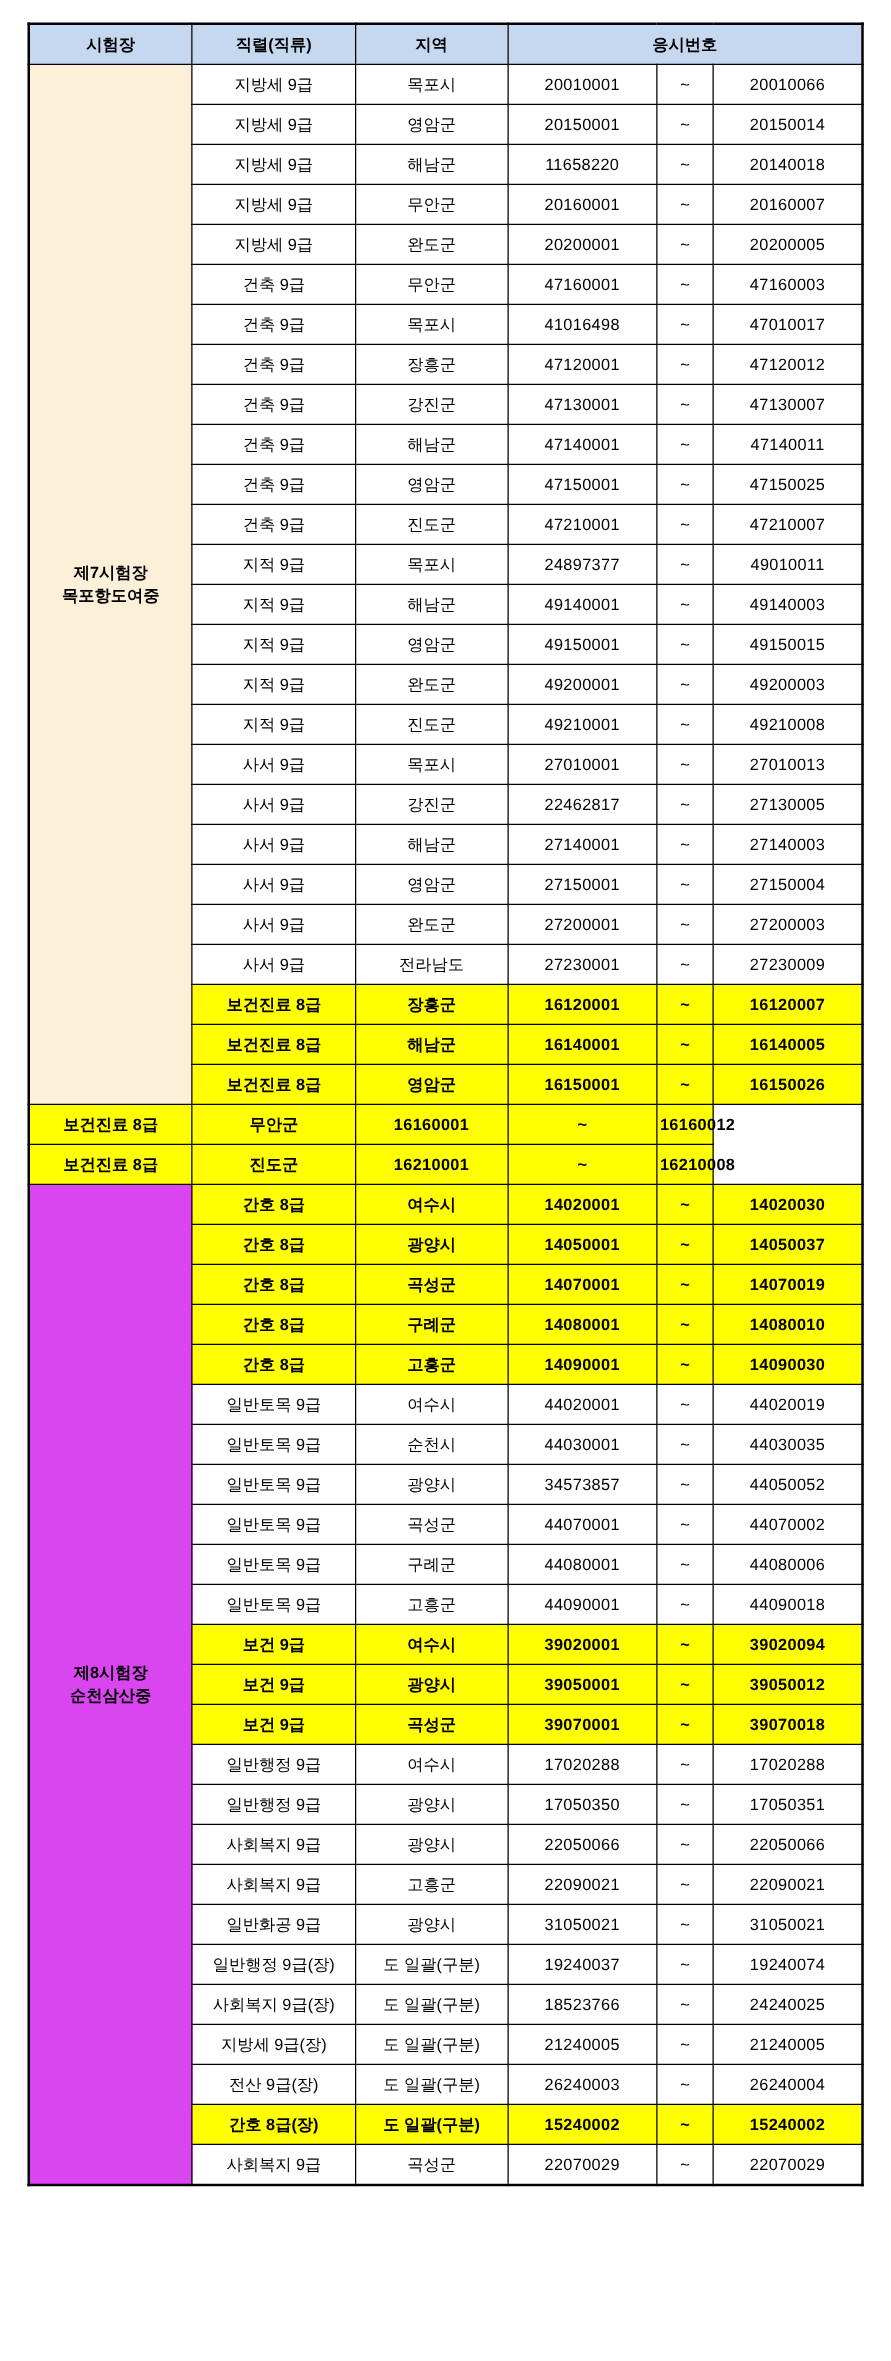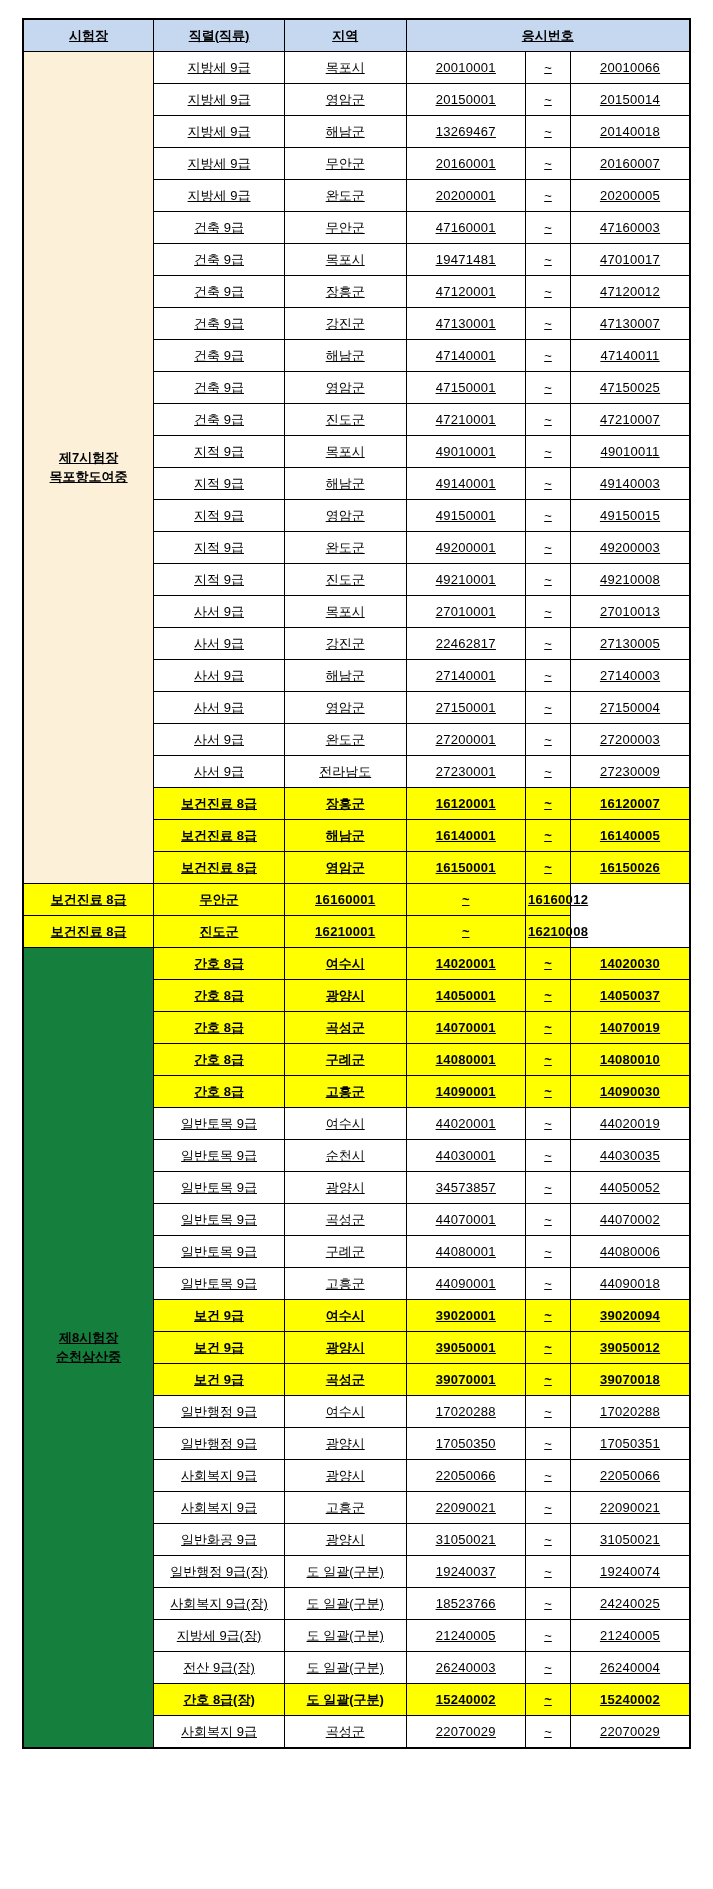--- a/index.html
+++ b/index.html
@@ -9,21 +9,20 @@
   }
   body {
     font-family: "Liberation Sans", "DejaVu Sans", sans-serif;
   }
   .page {
     width: 713px;
     min-height: 1889px;
     box-sizing: border-box;
     padding: 18px 22px 22px 22px;
     background: #ffffff;
-    text-decoration: underline;
   }
   table.exam-table {
     border-collapse: collapse;
     width: 669px;
     table-layout: fixed;
     border: 2px solid #000000;
   }
   table.exam-table th,
   table.exam-table td {
     border: 1px solid #000000;
@@ -60,21 +59,21 @@
   }
   tr.hl td {
     background: #ffff00;
     font-weight: bold;
   }
   tr.hl td.site-cell {
     background: #fdf0d9;
     font-weight: bold;
   }
   tr.hl td.site-cell.site-plain {
-    background: #15803d;
+    background: #d946ef;
   }
   .num { letter-spacing: 0.3px; }
   .tilde { font-size: 13px; }
 </style>
 </head>
 <body>
 
 <div class="page">
   <table class="exam-table">
     <colgroup>
@@ -105,21 +104,21 @@
         <tr>
           <td>지방세 9급</td>
           <td>영암군</td>
           <td class="num">20150001</td>
           <td class="tilde">~</td>
           <td class="num">20150014</td>
         </tr>
         <tr>
           <td>지방세 9급</td>
           <td>해남군</td>
-          <td class="num">13269467</td>
+          <td class="num">11658220</td>
           <td class="tilde">~</td>
           <td class="num">20140018</td>
         </tr>
         <tr>
           <td>지방세 9급</td>
           <td>무안군</td>
           <td class="num">20160001</td>
           <td class="tilde">~</td>
           <td class="num">20160007</td>
         </tr>
@@ -133,21 +132,21 @@
         <tr>
           <td>건축 9급</td>
           <td>무안군</td>
           <td class="num">47160001</td>
           <td class="tilde">~</td>
           <td class="num">47160003</td>
         </tr>
         <tr>
           <td>건축 9급</td>
           <td>목포시</td>
-          <td class="num">19471481</td>
+          <td class="num">41016498</td>
           <td class="tilde">~</td>
           <td class="num">47010017</td>
         </tr>
         <tr>
           <td>건축 9급</td>
           <td>장흥군</td>
           <td class="num">47120001</td>
           <td class="tilde">~</td>
           <td class="num">47120012</td>
         </tr>
@@ -175,21 +174,21 @@
         <tr>
           <td>건축 9급</td>
           <td>진도군</td>
           <td class="num">47210001</td>
           <td class="tilde">~</td>
           <td class="num">47210007</td>
         </tr>
         <tr>
           <td>지적 9급</td>
           <td>목포시</td>
-          <td class="num">49010001</td>
+          <td class="num">24897377</td>
           <td class="tilde">~</td>
           <td class="num">49010011</td>
         </tr>
         <tr>
           <td>지적 9급</td>
           <td>해남군</td>
           <td class="num">49140001</td>
           <td class="tilde">~</td>
           <td class="num">49140003</td>
         </tr>

